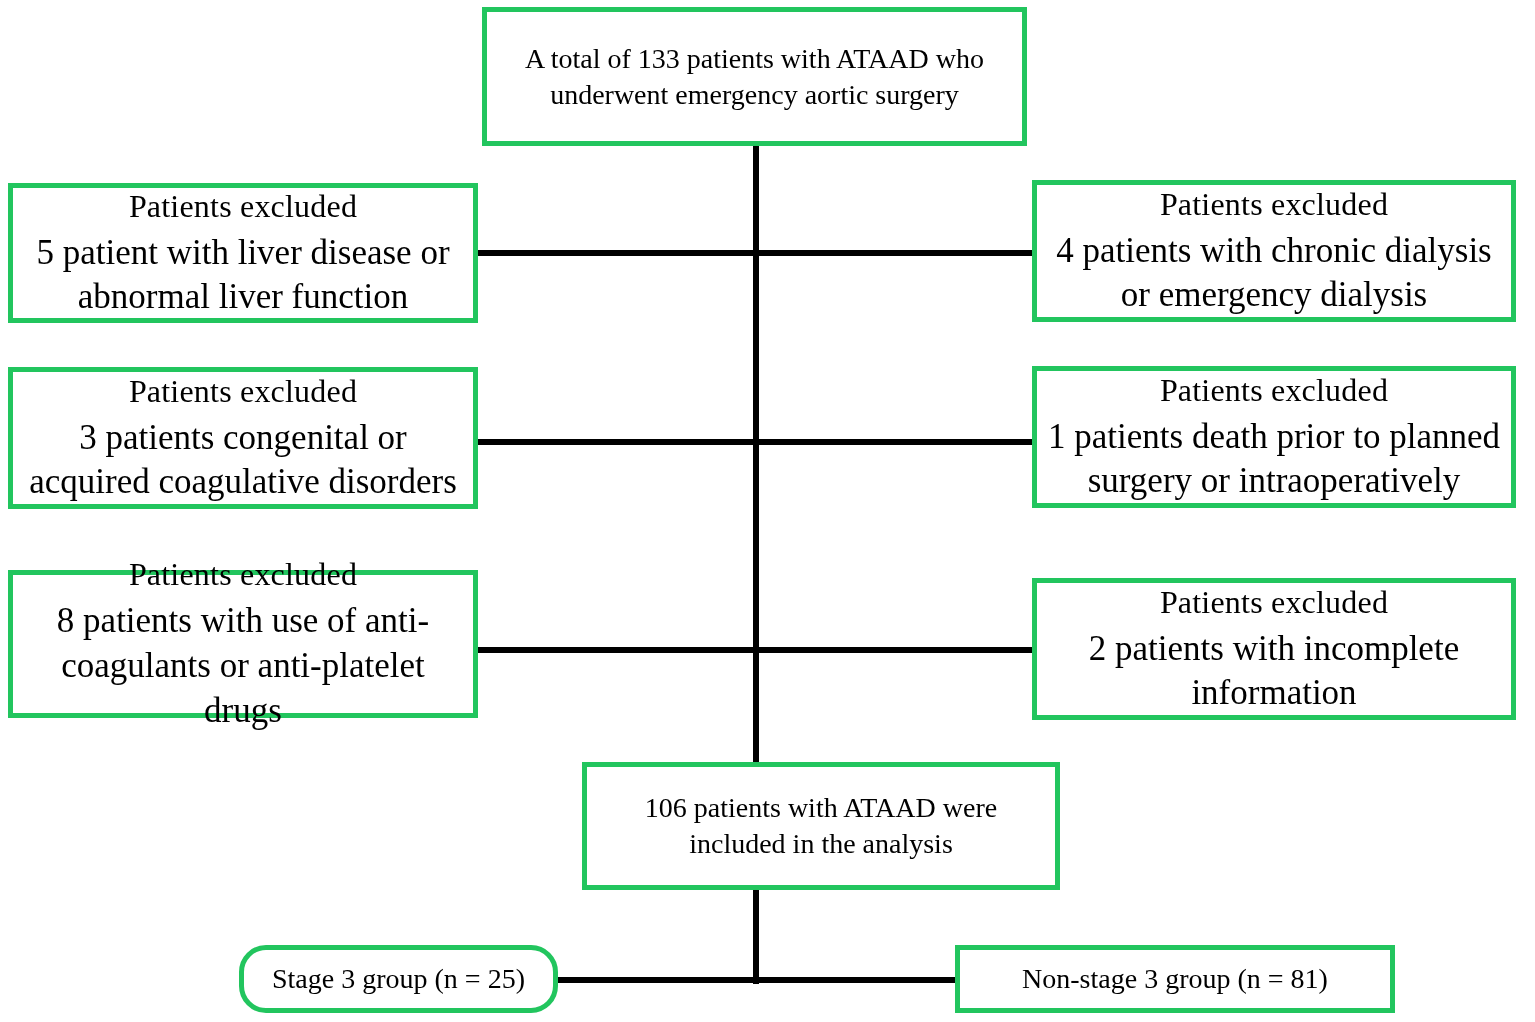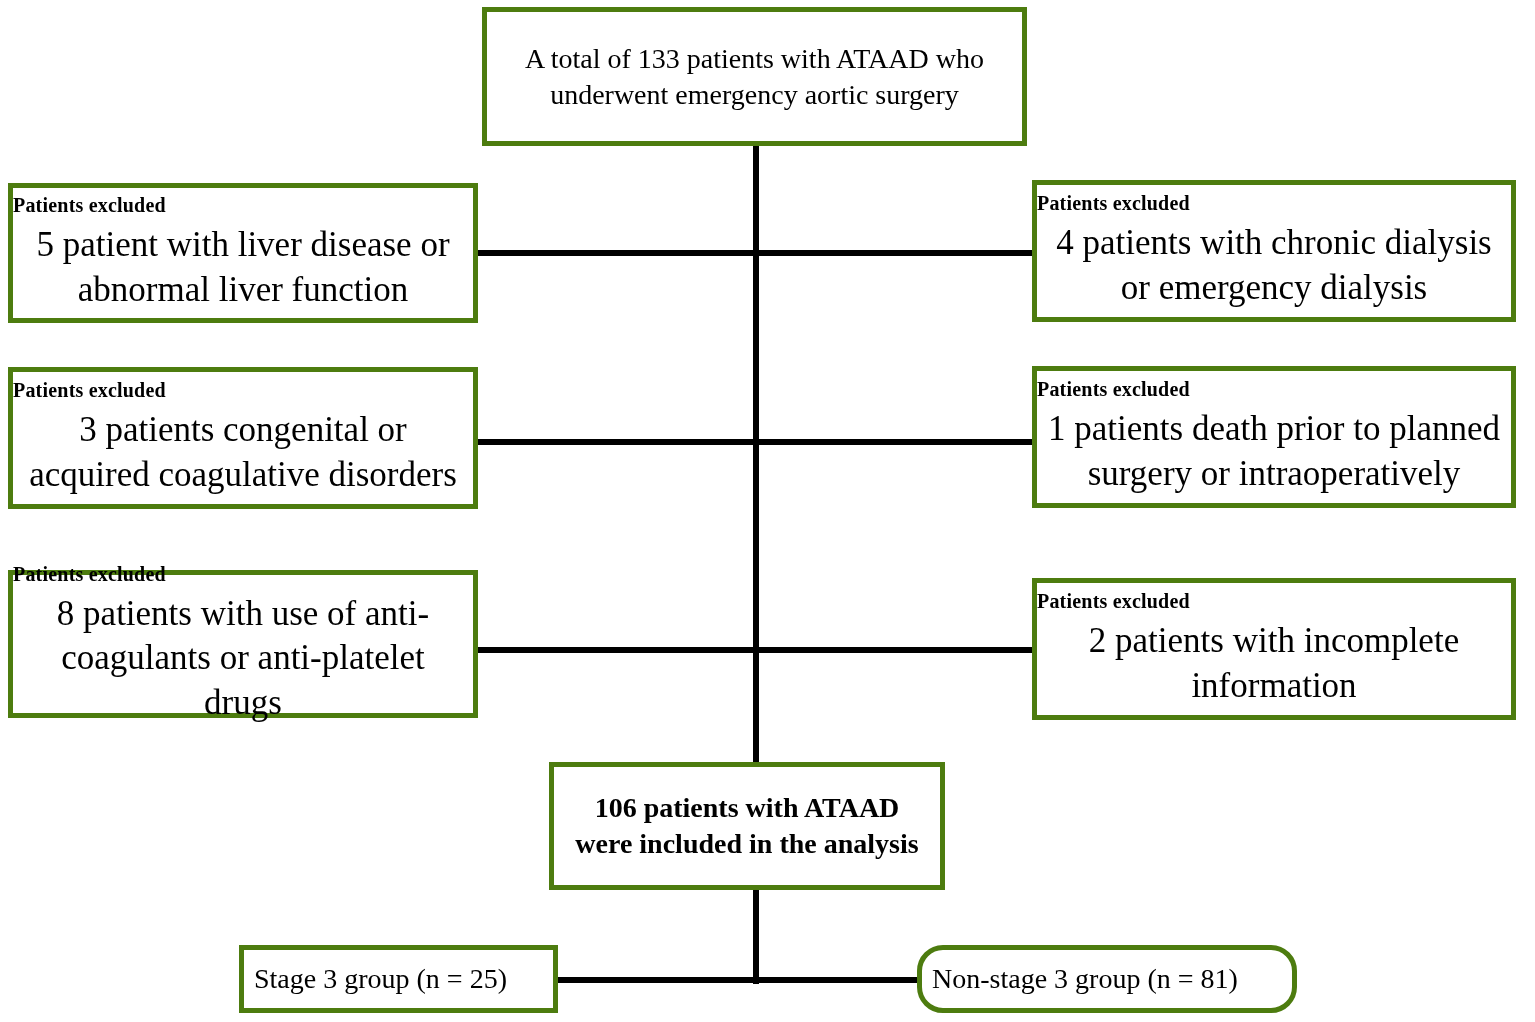--- a/index.html
+++ b/index.html
@@ -14,33 +14,33 @@
   #flowchart {
     position: relative;
     width: 1535px;
     height: 1022px;
     background: #ffffff;
     overflow: hidden;
   }
   .node {
     position: absolute;
     box-sizing: border-box;
-    border: 5px solid #4d7c0f;
+    border: 5px solid #22c55e;
     background: #ffffff;
     display: flex;
     flex-direction: column;
-    align-items: flex-start;
+    align-items: center;
     justify-content: center;
     text-align: center;
     z-index: 3;
     line-height: 1.28;
   }
   .node .title {
-    font-weight: bold;
-    font-size: 20px;
+    font-weight: normal;
+    font-size: 32px;
     letter-spacing: 0.2px;
     margin-bottom: 4px;
   }
   .node .body {
     font-size: 35px;
     padding: 0 10px;
   }
   .node.plain .body {
     font-size: 28px;
   }
@@ -58,23 +58,23 @@
   #node-total      { left: 482px;  top: 7px;   width: 545px; height: 139px; }
 
   #node-excl-1     { left: 8px;    top: 183px; width: 470px; height: 140px; }
   #node-excl-2     { left: 8px;    top: 367px; width: 470px; height: 142px; }
   #node-excl-3     { left: 8px;    top: 570px; width: 470px; height: 148px; }
 
   #node-excl-4     { left: 1032px; top: 180px; width: 484px; height: 142px; }
   #node-excl-5     { left: 1032px; top: 366px; width: 484px; height: 142px; }
   #node-excl-6     { left: 1032px; top: 578px; width: 484px; height: 142px; }
 
-  #node-included   { left: 549px;  top: 762px; width: 396px; height: 128px; font-weight: bold; }
-  #node-stage3     { left: 239px;  top: 945px; width: 319px; height: 68px;  }
-  #node-nonstage3  { left: 917px;  top: 945px; width: 380px; height: 68px; border-radius: 26px;  }
+  #node-included   { left: 582px;  top: 762px; width: 478px; height: 128px; }
+  #node-stage3     { left: 239px;  top: 945px; width: 319px; height: 68px; border-radius: 27px;  }
+  #node-nonstage3  { left: 955px;  top: 945px; width: 440px; height: 68px;  }
 
   
   #spine-main      { left: 753px;  top: 140px; height: 628px; }
   #spine-lower     { left: 753px;  top: 884px; height: 100px; }
 
   #conn-row1-left  { left: 476px;  top: 250px; width: 283px; }
   #conn-row1-right { left: 753px;  top: 250px; width: 285px; }
   #conn-row2-left  { left: 476px;  top: 439px; width: 283px; }
   #conn-row2-right { left: 753px;  top: 439px; width: 285px; }
   #conn-row3-left  { left: 476px;  top: 647px; width: 283px; }

